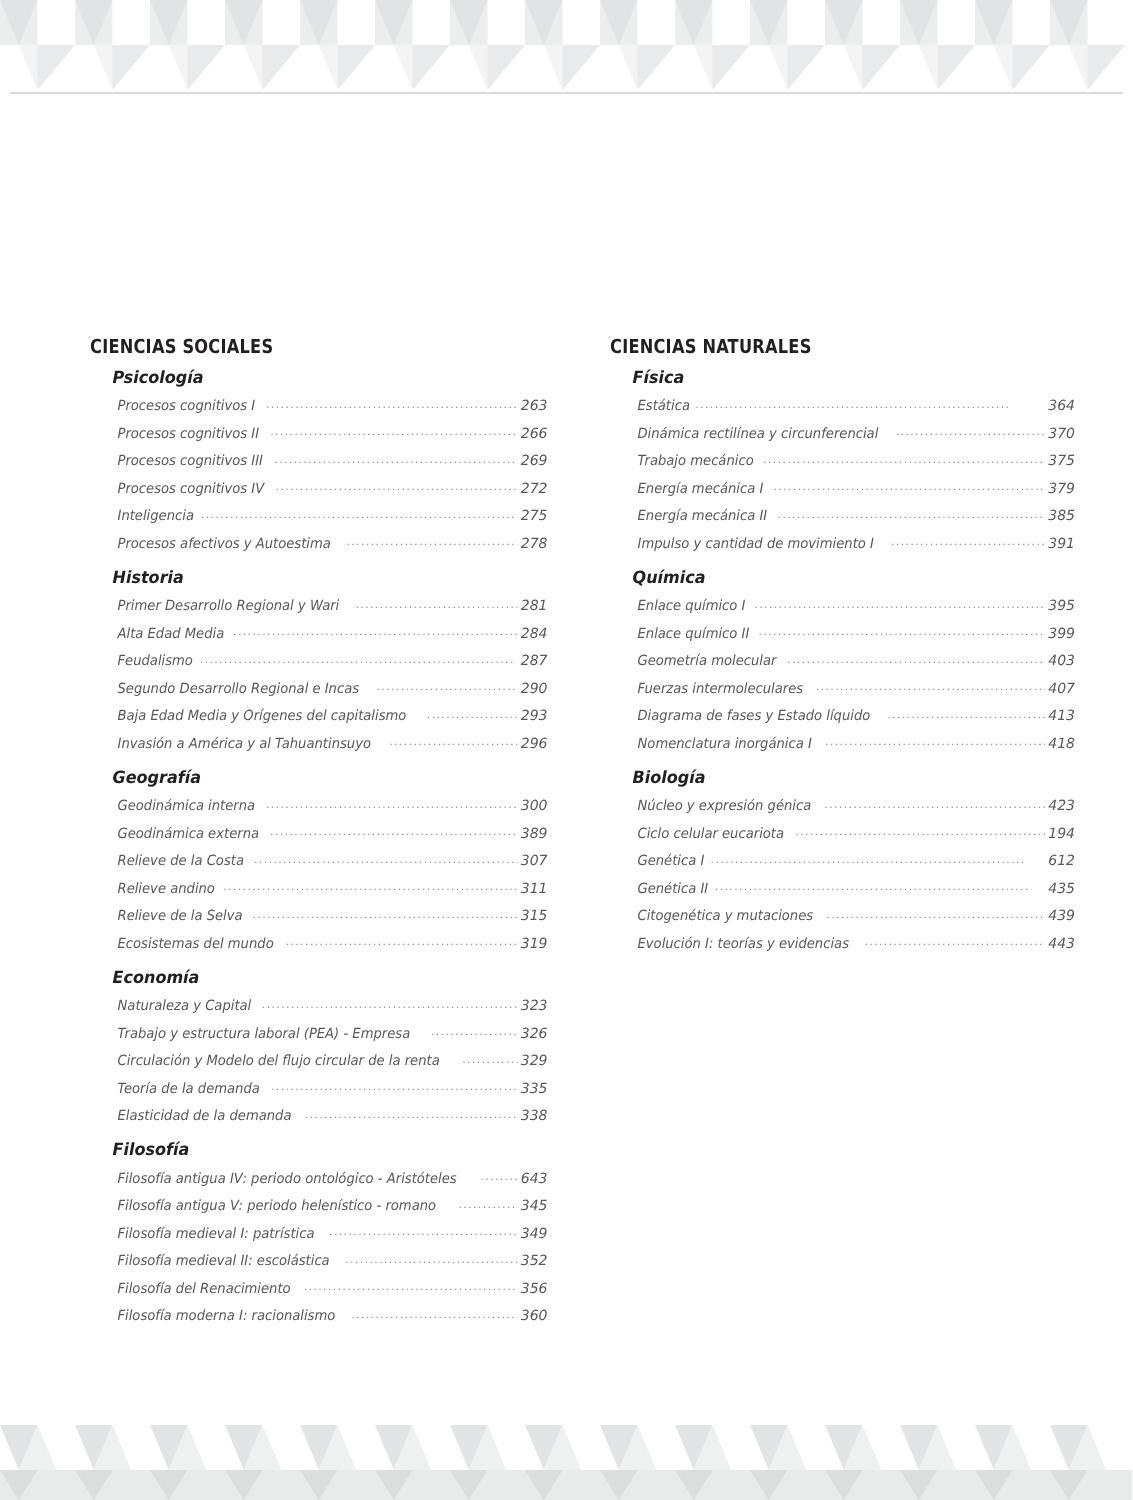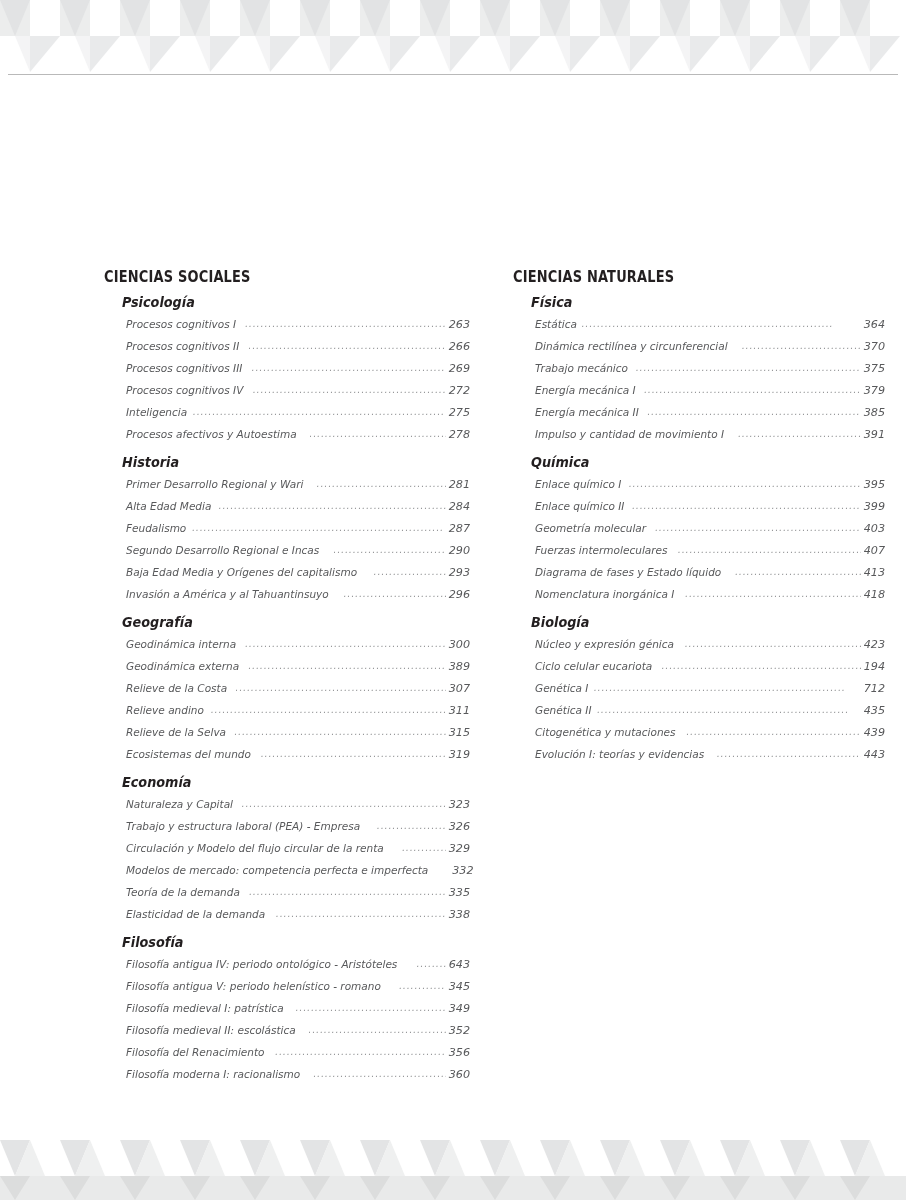--- a/index.html
+++ b/index.html
@@ -56,21 +56,20 @@
   .content {
     position: absolute;
     top: 268px;
     left: 0;
     width: 906px;
   }
   .columns {
     display: flex;
     flex-direction: row;
     align-items: flex-start;
-    padding-left: 32px;
   }
   .col {
     width: 400px;
   }
   .col-left { margin-left: 72px; }
   .col-right { margin-left: 16px; }
 
   .col-title {
     font-size: 15.5px;
     font-weight: bold;
@@ -333,25 +332,20 @@
           <span class="entry-label">Trabajo y estructura laboral (PEA) - Empresa</span>
           <span class="entry-dots">.................................................................</span>
           <span class="entry-page">326</span>
         </div>
         <div class="entry">
           <span class="entry-label">Circulación y Modelo del flujo circular de la renta</span>
           <span class="entry-dots">.................................................................</span>
           <span class="entry-page">329</span>
         </div>
         <div class="entry">
-          <span class="entry-label">Modelos de mercado: competencia perfecta e imperfecta</span>
-          <span class="entry-dots">.................................................................</span>
-          <span class="entry-page">332</span>
-        </div>
-        <div class="entry">
           <span class="entry-label">Teoría de la demanda</span>
           <span class="entry-dots">.................................................................</span>
           <span class="entry-page">335</span>
         </div>
         <div class="entry">
           <span class="entry-label">Elasticidad de la demanda</span>
           <span class="entry-dots">.................................................................</span>
           <span class="entry-page">338</span>
         </div>
       </div>
@@ -470,21 +464,21 @@
           <span class="entry-page">423</span>
         </div>
         <div class="entry">
           <span class="entry-label">Ciclo celular eucariota</span>
           <span class="entry-dots">.................................................................</span>
           <span class="entry-page">194</span>
         </div>
         <div class="entry">
           <span class="entry-label">Genética I</span>
           <span class="entry-dots">.................................................................</span>
-          <span class="entry-page">712</span>
+          <span class="entry-page">612</span>
         </div>
         <div class="entry">
           <span class="entry-label">Genética II</span>
           <span class="entry-dots">.................................................................</span>
           <span class="entry-page">435</span>
         </div>
         <div class="entry">
           <span class="entry-label">Citogenética y mutaciones</span>
           <span class="entry-dots">.................................................................</span>
           <span class="entry-page">439</span>

